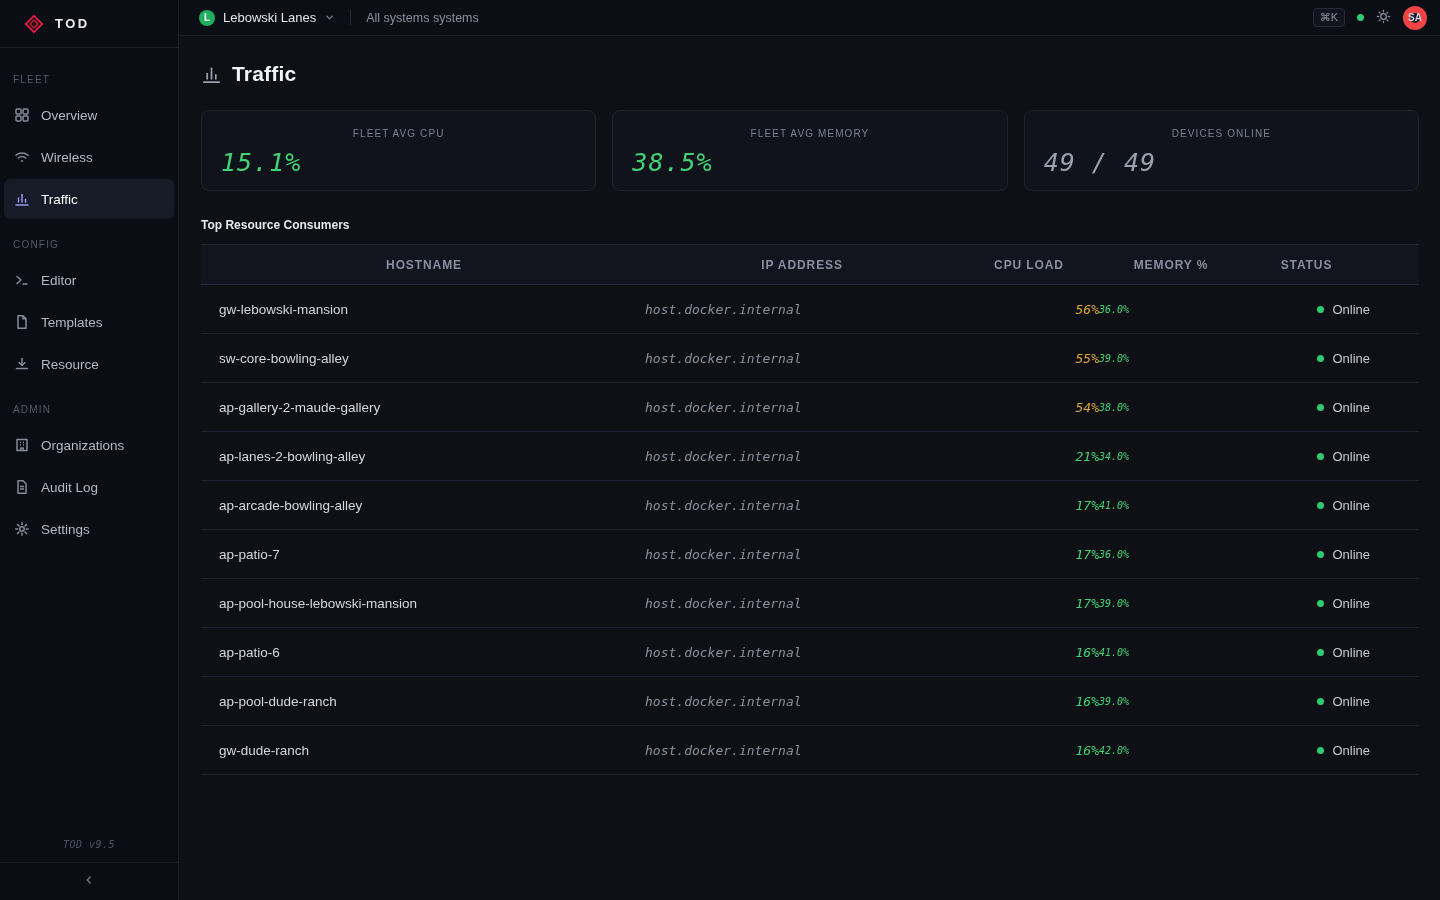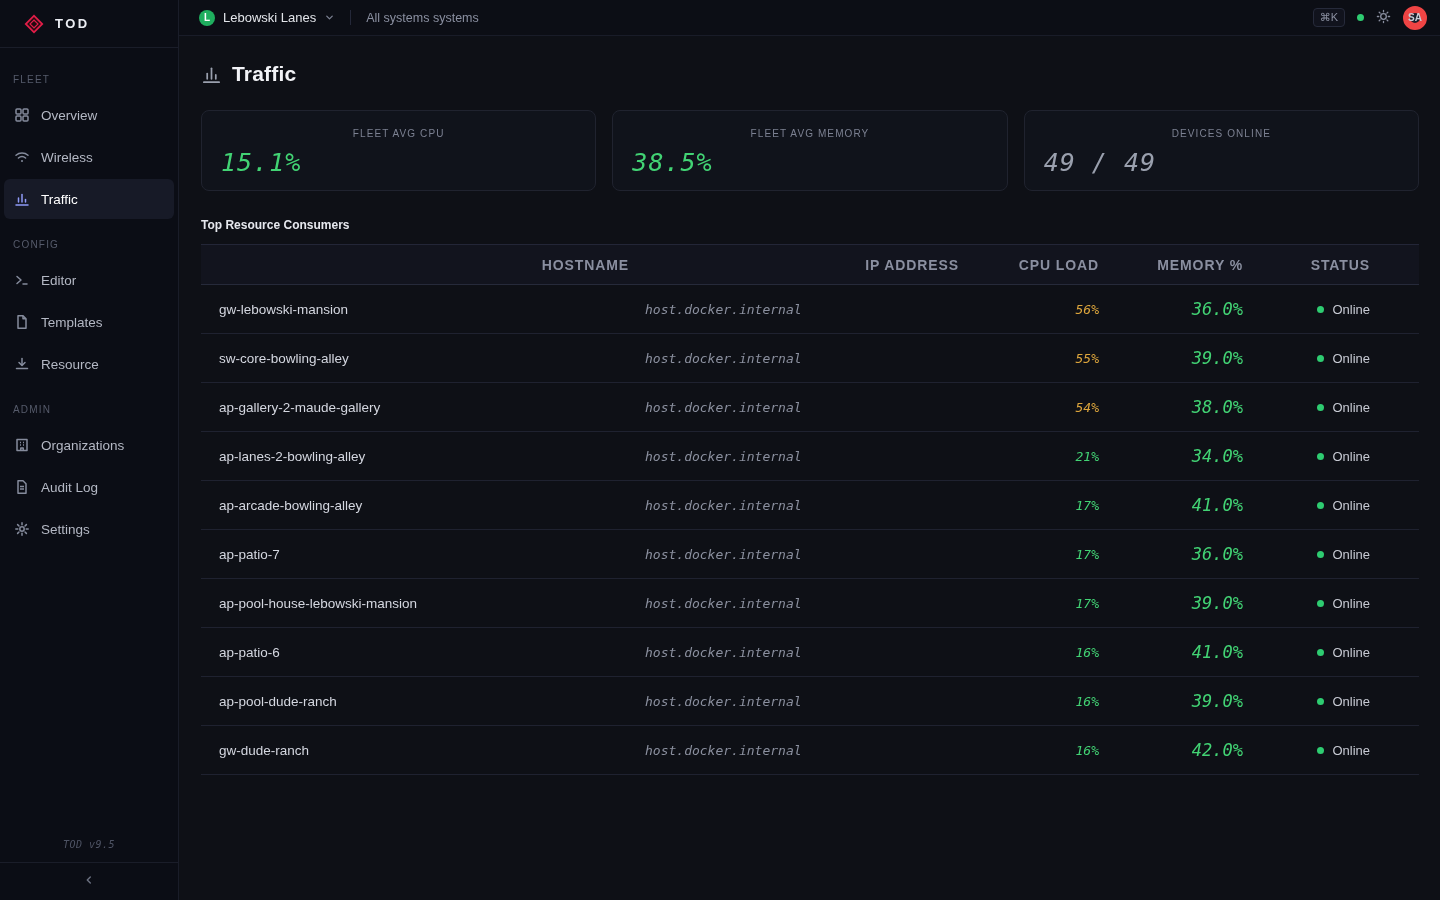--- a/index.html
+++ b/index.html
@@ -105,31 +105,31 @@
   .card-value.green { color:#42d374; }
   .card-value.gray { color:#9aa0ae; }
 
   .section-title { font-size:12px; font-weight:700; color:#e6e8ee; margin:27px 0 12px 0; }
 
   table.devices { width:1218px; border-collapse:collapse; table-layout:fixed; }
   table.devices thead th {
     background:#12141e;
     border-top:1px solid #232637;
     border-bottom:1px solid #262a3a;
-    color:#8a8fa0; font-size:14px; font-weight:600;
+    color:#8a8fa0; font-size:12px; font-weight:600;
     letter-spacing:0.9px; text-transform:uppercase;
-    height:40px; text-align:right;
+    height:40px; text-align:center;
   }
   table.devices td { height:49px; border-bottom:1px solid #1f2230; }
   .c-host { padding-left:18px; color:#d4d7e0; font-size:13.5px; }
   th.c-host { padding-left:18px; }
   .c-ip { padding-left:16px; color:#8b909f; font-size:13px; }
   th.c-ip { padding-left:16px; }
   .c-cpu, th.c-cpu { text-align:right; font-size:13px; }
-  .c-mem, th.c-mem { text-align:right; font-size:17px; }
+  .c-mem, th.c-mem { text-align:left; font-size:10px; }
   .c-status, th.c-status { text-align:right; padding-right:49px; }
   .c-cpu.ok { color:#42d374; }
   .c-cpu.warn { color:#dca53c; }
   .c-mem { color:#42d374; }
   .status-dot {
     display:inline-block; width:7px; height:7px; border-radius:50%;
     background:#2ecc71; margin-right:8px; vertical-align:1px;
   }
   .status-text { color:#c7cad3; font-size:13px; }
 </style>

